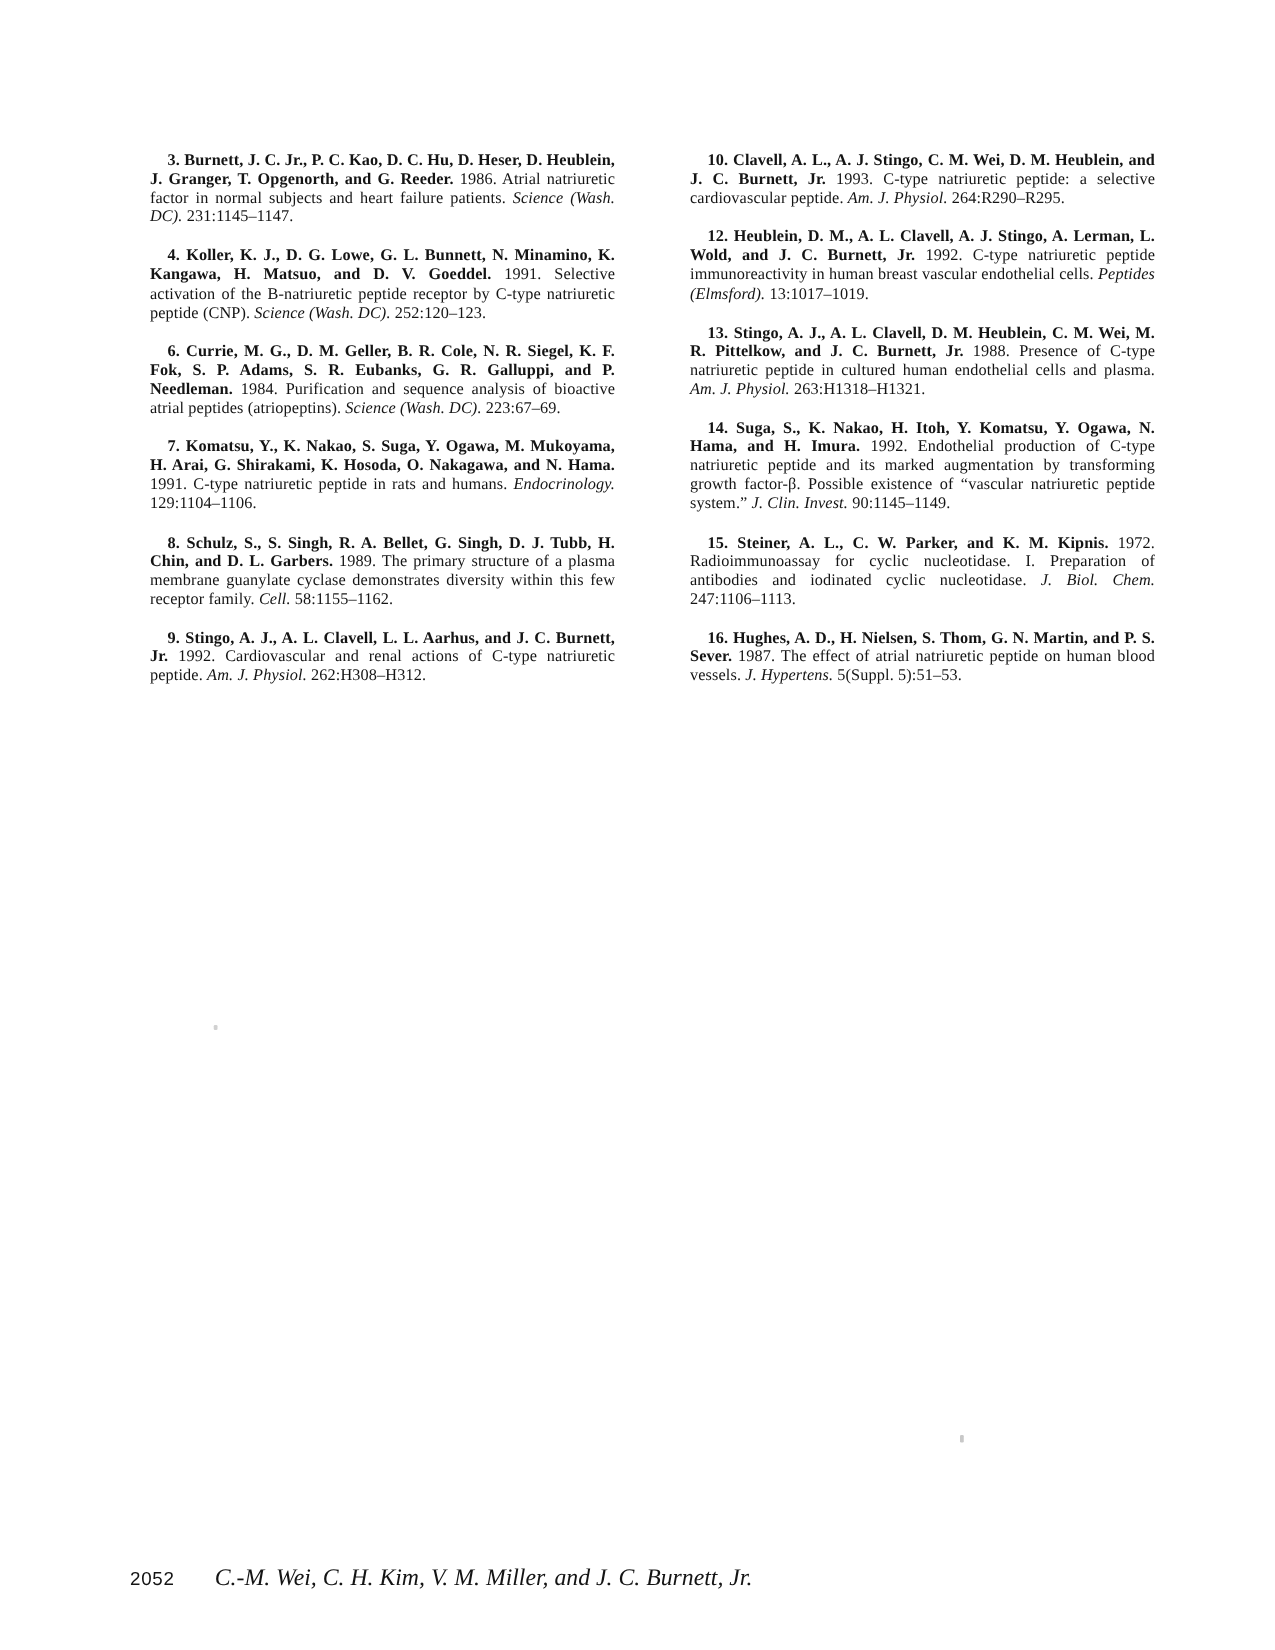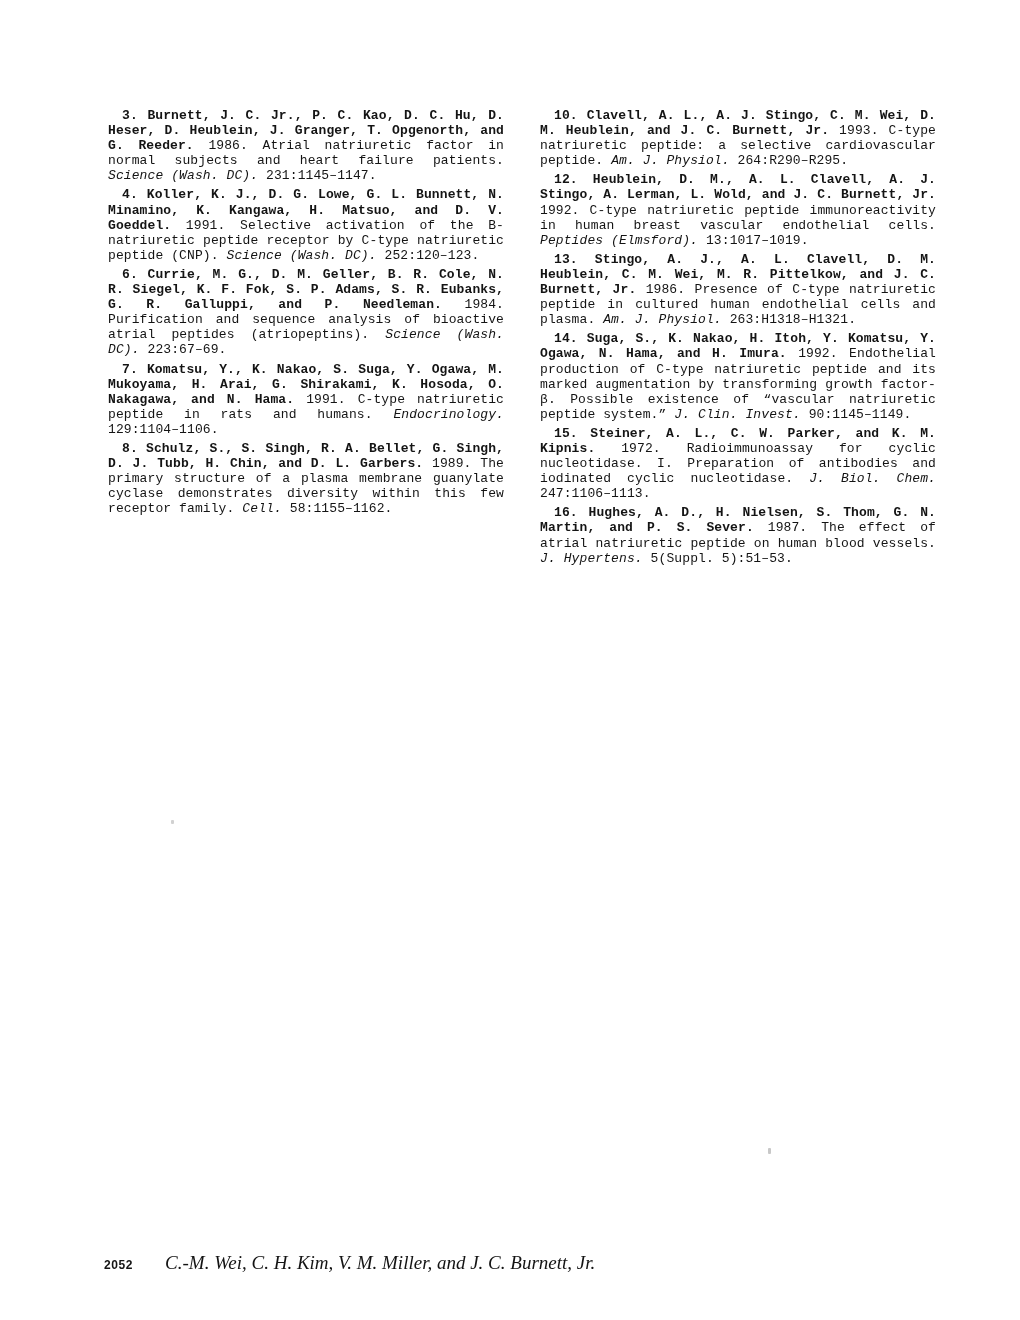--- a/index.html
+++ b/index.html
@@ -26,37 +26,36 @@
     top: 104px;
     width: 404px;
     font-size: 13px;
     line-height: 15.1px;
     text-align: justify;
     letter-spacing: 0.1px;
   }
   .col-left  { left: 104px; }
   .col-right { left: 536px; }
   .ref {
-    margin: 4px;
+    margin: 16px;
     padding: 0;
     text-indent: 14px;
-    font-family: Liberation Mono, monospace;
   }
   .seg-bold   { font-weight: bold; }
   .seg-italic { font-style: italic; }
   .footer {
     position: absolute;
     left: 104px;
     top: 1252px;
     white-space: nowrap;
   }
   .page-number {
     font-family: "Liberation Sans", sans-serif;
-    font-weight: bold;
-    font-size: 12px;
+    font-weight: normal;
+    font-size: 15px;
     letter-spacing: 0.6px;
   }
   .running-authors {
     font-style: italic;
     font-size: 19px;
     margin-left: 28px;
   }
   .scan-artifact {
     position: absolute;
     background: #9a9a9a;
@@ -69,26 +68,27 @@
 <body>
 
 <div class="page">
 
   <div class="col col-left" id="refs-left">
       <p class="ref"><span class="seg-bold">3. Burnett, J. C. Jr., P. C. Kao, D. C. Hu, D. Heser, D. Heublein, J. Granger, T. Opgenorth, and G. Reeder.</span><span> 1986. Atrial natriuretic factor in normal subjects and heart failure patients. </span><span class="seg-italic">Science (Wash. DC).</span><span> 231:1145–1147.</span></p>
       <p class="ref"><span class="seg-bold">4. Koller, K. J., D. G. Lowe, G. L. Bunnett, N. Minamino, K. Kangawa, H. Matsuo, and D. V. Goeddel.</span><span> 1991. Selective activation of the B-natriuretic peptide receptor by C-type natriuretic peptide (CNP). </span><span class="seg-italic">Science (Wash. DC).</span><span> 252:120–123.</span></p>
       <p class="ref"><span class="seg-bold">6. Currie, M. G., D. M. Geller, B. R. Cole, N. R. Siegel, K. F. Fok, S. P. Adams, S. R. Eubanks, G. R. Galluppi, and P. Needleman.</span><span> 1984. Purification and sequence analysis of bioactive atrial peptides (atriopeptins). </span><span class="seg-italic">Science (Wash. DC).</span><span> 223:67–69.</span></p>
       <p class="ref"><span class="seg-bold">7. Komatsu, Y., K. Nakao, S. Suga, Y. Ogawa, M. Mukoyama, H. Arai, G. Shirakami, K. Hosoda, O. Nakagawa, and N. Hama.</span><span> 1991. C-type natriuretic peptide in rats and humans. </span><span class="seg-italic">Endocrinology.</span><span> 129:1104–1106.</span></p>
       <p class="ref"><span class="seg-bold">8. Schulz, S., S. Singh, R. A. Bellet, G. Singh, D. J. Tubb, H. Chin, and D. L. Garbers.</span><span> 1989. The primary structure of a plasma membrane guanylate cyclase demonstrates diversity within this few receptor family. </span><span class="seg-italic">Cell.</span><span> 58:1155–1162.</span></p>
+      <p class="ref"><span class="seg-bold">9. Stingo, A. J., A. L. Clavell, L. L. Aarhus, and J. C. Burnett, Jr.</span><span> 1992. Cardiovascular and renal actions of C-type natriuretic peptide. </span><span class="seg-italic">Am. J. Physiol.</span><span> 262:H308–H312.</span></p>
     </div>
 
   <div class="col col-right" id="refs-right">
       <p class="ref"><span class="seg-bold">10. Clavell, A. L., A. J. Stingo, C. M. Wei, D. M. Heublein, and J. C. Burnett, Jr.</span><span> 1993. C-type natriuretic peptide: a selective cardiovascular peptide. </span><span class="seg-italic">Am. J. Physiol.</span><span> 264:R290–R295.</span></p>
       <p class="ref"><span class="seg-bold">12. Heublein, D. M., A. L. Clavell, A. J. Stingo, A. Lerman, L. Wold, and J. C. Burnett, Jr.</span><span> 1992. C-type natriuretic peptide immunoreactivity in human breast vascular endothelial cells. </span><span class="seg-italic">Peptides (Elmsford).</span><span> 13:1017–1019.</span></p>
-      <p class="ref"><span class="seg-bold">13. Stingo, A. J., A. L. Clavell, D. M. Heublein, C. M. Wei, M. R. Pittelkow, and J. C. Burnett, Jr.</span><span> 1986. Presence of C-type natriuretic peptide in cultured human endothelial cells and plasma. </span><span class="seg-italic">Am. J. Physiol.</span><span> 263:H1318–H1321.</span></p>
+      <p class="ref"><span class="seg-bold">13. Stingo, A. J., A. L. Clavell, D. M. Heublein, C. M. Wei, M. R. Pittelkow, and J. C. Burnett, Jr.</span><span> 1988. Presence of C-type natriuretic peptide in cultured human endothelial cells and plasma. </span><span class="seg-italic">Am. J. Physiol.</span><span> 263:H1318–H1321.</span></p>
       <p class="ref"><span class="seg-bold">14. Suga, S., K. Nakao, H. Itoh, Y. Komatsu, Y. Ogawa, N. Hama, and H. Imura.</span><span> 1992. Endothelial production of C-type natriuretic peptide and its marked augmentation by transforming growth factor-β. Possible existence of “vascular natriuretic peptide system.” </span><span class="seg-italic">J. Clin. Invest.</span><span> 90:1145–1149.</span></p>
       <p class="ref"><span class="seg-bold">15. Steiner, A. L., C. W. Parker, and K. M. Kipnis.</span><span> 1972. Radioimmunoassay for cyclic nucleotidase. I. Preparation of antibodies and iodinated cyclic nucleotidase. </span><span class="seg-italic">J. Biol. Chem.</span><span> 247:1106–1113.</span></p>
       <p class="ref"><span class="seg-bold">16. Hughes, A. D., H. Nielsen, S. Thom, G. N. Martin, and P. S. Sever.</span><span> 1987. The effect of atrial natriuretic peptide on human blood vessels. </span><span class="seg-italic">J. Hypertens.</span><span> 5(Suppl. 5):51–53.</span></p>
     </div>
 
   <div class="footer">
     <span class="page-number">2052</span>
     <span class="running-authors">C.-M. Wei, C. H. Kim, V. M. Miller, and J. C. Burnett, Jr.</span>
   </div>
 

